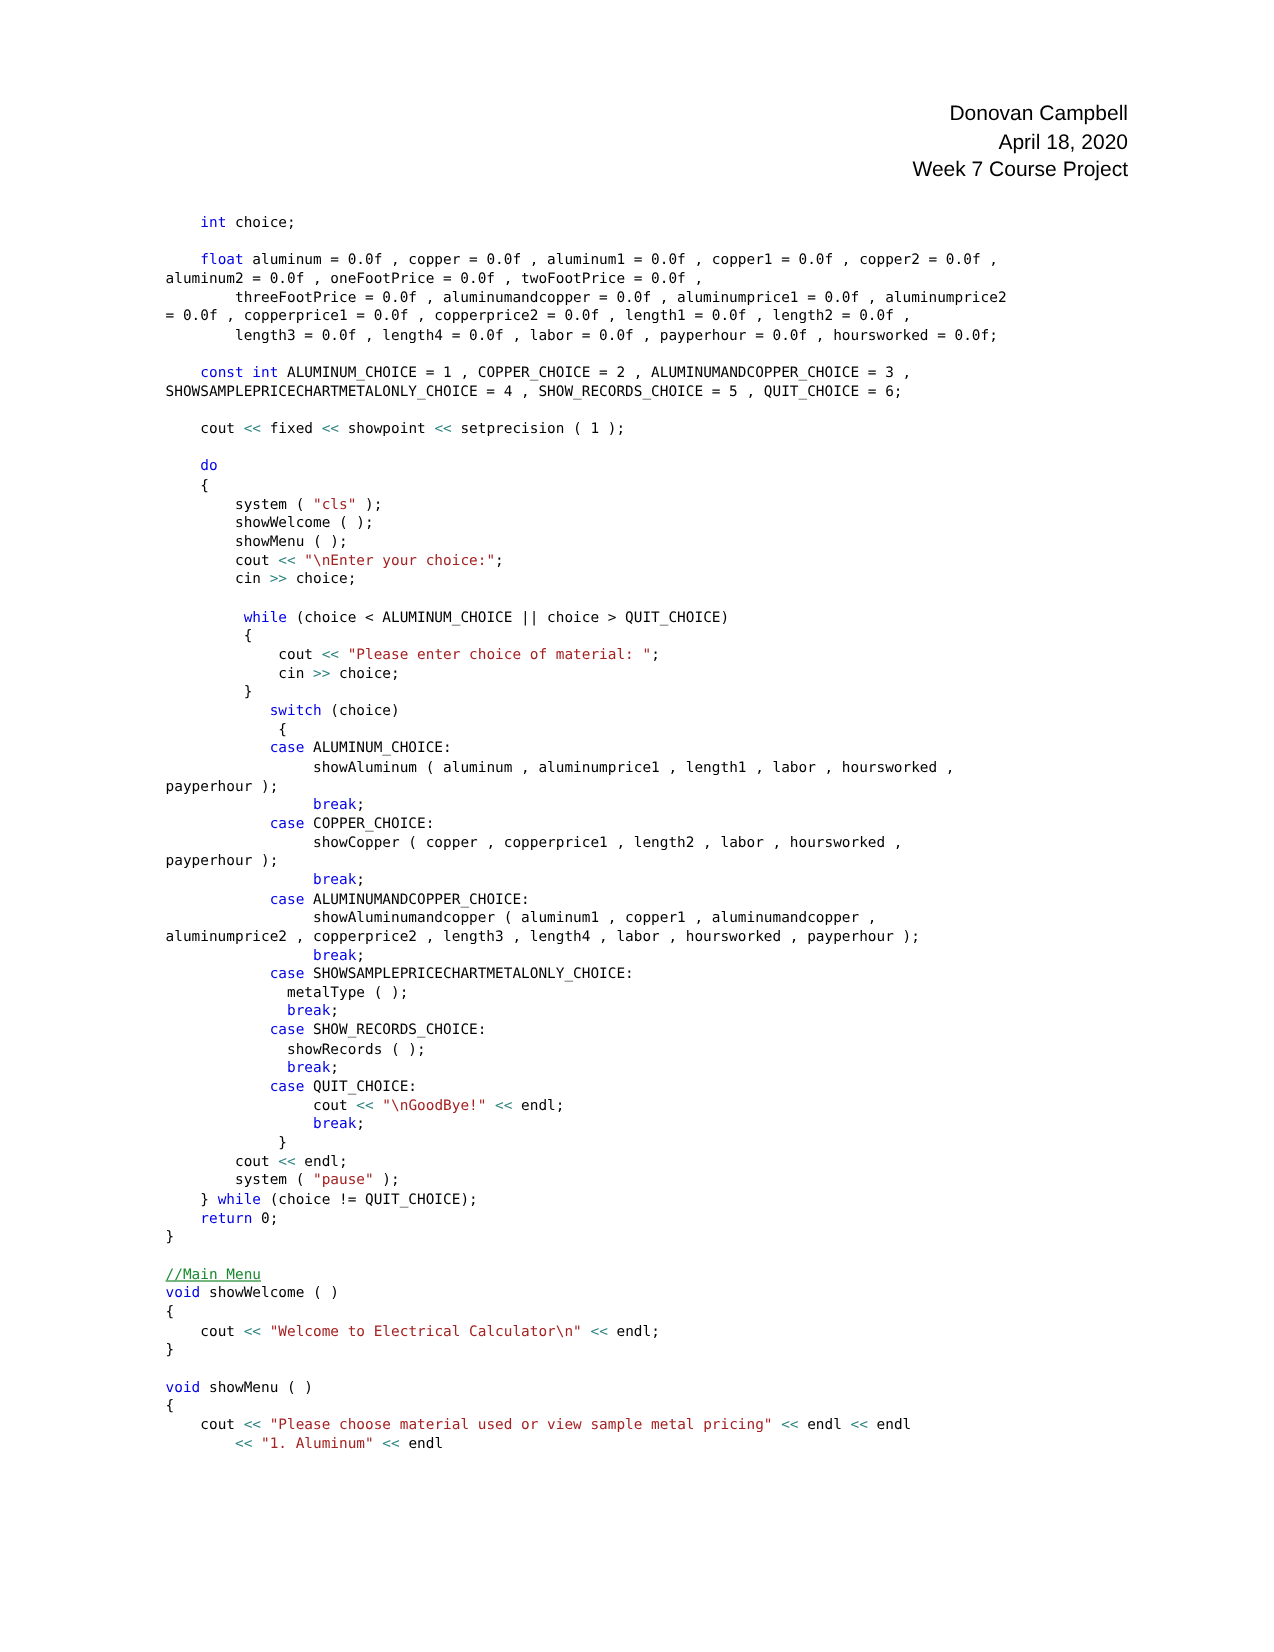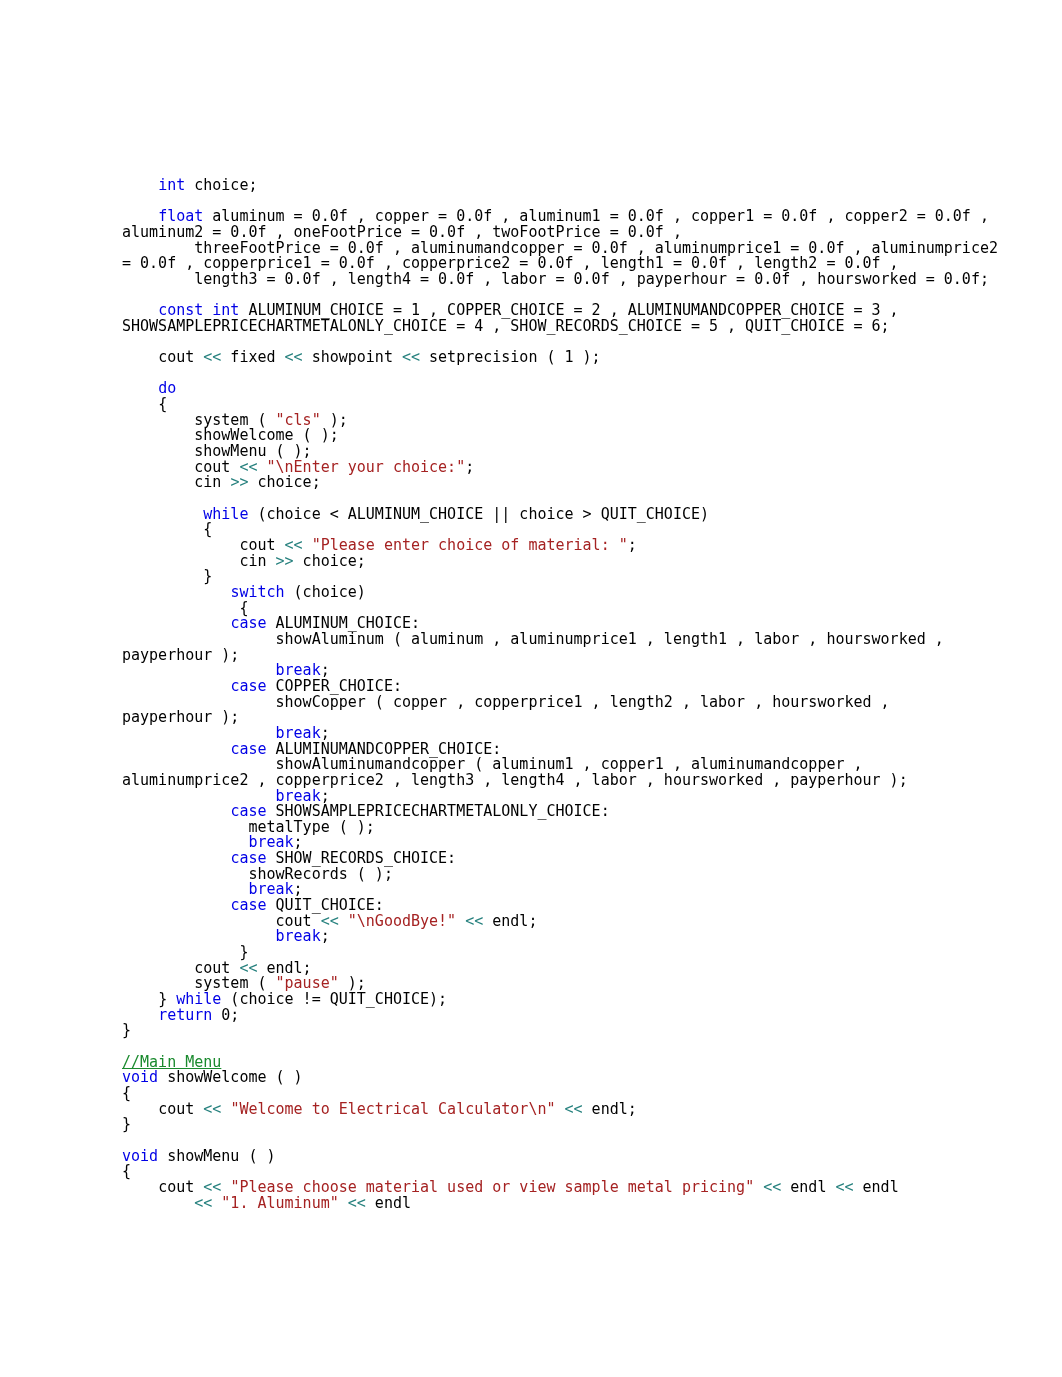--- a/index.html
+++ b/index.html
@@ -27,24 +27,24 @@
     line-height: 23.5px;
     color: #000000;
     white-space: nowrap;
   }
   .doc-header .hdr-line { display: block; }
 
   
   .code-body {
     position: absolute;
     top: 178px;
-    left: 122px;
+    left: 138px;
     width: 860px;
     font-family: "DejaVu Sans Mono", "Liberation Mono", monospace;
-    font-size: 15px;
+    font-size: 12px;
     line-height: 15.65px;
     color: #000000;
     white-space: pre;
     letter-spacing: 0px;
   }
   .code-line {
     display: block;
     min-height: 15.65px;
     white-space: pre;
   }
@@ -57,16 +57,21 @@
   .str { color: #A52222; }   
   .op  { color: #28827F; }   
   .cmt { color: #1A8A2E; text-decoration: underline; }   
   .pln { color: #000000; }
 </style>
 </head>
 <body>
 
 <div class="page">
 
+  <div class="doc-header">
+    <span class="hdr-line">Donovan Campbell</span>
+    <span class="hdr-line">April 18, 2020</span>
+    <span class="hdr-line">Week 7 Course Project</span>
+  </div>
 
   <div class="code-body"><span class="code-line"><span class="pln">    </span><span class="kw">int</span><span class="pln"> choice;</span></span><span class="code-line blank">&nbsp;</span><span class="code-line"><span class="pln">    </span><span class="kw">float</span><span class="pln"> aluminum = 0.0f , copper = 0.0f , aluminum1 = 0.0f , copper1 = 0.0f , copper2 = 0.0f ,</span></span><span class="code-line"><span class="pln">aluminum2 = 0.0f , oneFootPrice = 0.0f , twoFootPrice = 0.0f ,</span></span><span class="code-line"><span class="pln">        </span><span class="pln">threeFootPrice = 0.0f , aluminumandcopper = 0.0f , aluminumprice1 = 0.0f , aluminumprice2</span></span><span class="code-line"><span class="pln">= 0.0f , copperprice1 = 0.0f , copperprice2 = 0.0f , length1 = 0.0f , length2 = 0.0f ,</span></span><span class="code-line"><span class="pln">        </span><span class="pln">length3 = 0.0f , length4 = 0.0f , labor = 0.0f , payperhour = 0.0f , hoursworked = 0.0f;</span></span><span class="code-line blank">&nbsp;</span><span class="code-line"><span class="pln">    </span><span class="kw">const int</span><span class="pln"> ALUMINUM_CHOICE = 1 , COPPER_CHOICE = 2 , ALUMINUMANDCOPPER_CHOICE = 3 ,</span></span><span class="code-line"><span class="pln">SHOWSAMPLEPRICECHARTMETALONLY_CHOICE = 4 , SHOW_RECORDS_CHOICE = 5 , QUIT_CHOICE = 6;</span></span><span class="code-line blank">&nbsp;</span><span class="code-line"><span class="pln">    </span><span class="pln">cout </span><span class="op">&lt;&lt;</span><span class="pln"> fixed </span><span class="op">&lt;&lt;</span><span class="pln"> showpoint </span><span class="op">&lt;&lt;</span><span class="pln"> setprecision ( 1 );</span></span><span class="code-line blank">&nbsp;</span><span class="code-line"><span class="pln">    </span><span class="kw">do</span></span><span class="code-line"><span class="pln">    </span><span class="pln">{</span></span><span class="code-line"><span class="pln">        </span><span class="pln">system ( </span><span class="str">"cls"</span><span class="pln"> );</span></span><span class="code-line"><span class="pln">        </span><span class="pln">showWelcome ( );</span></span><span class="code-line"><span class="pln">        </span><span class="pln">showMenu ( );</span></span><span class="code-line"><span class="pln">        </span><span class="pln">cout </span><span class="op">&lt;&lt;</span><span class="pln"> </span><span class="str">"\nEnter your choice:"</span><span class="pln">;</span></span><span class="code-line"><span class="pln">        </span><span class="pln">cin </span><span class="op">&gt;&gt;</span><span class="pln"> choice;</span></span><span class="code-line blank">&nbsp;</span><span class="code-line"><span class="pln">         </span><span class="kw">while</span><span class="pln"> (choice &lt; ALUMINUM_CHOICE || choice &gt; QUIT_CHOICE)</span></span><span class="code-line"><span class="pln">         </span><span class="pln">{</span></span><span class="code-line"><span class="pln">             </span><span class="pln">cout </span><span class="op">&lt;&lt;</span><span class="pln"> </span><span class="str">"Please enter choice of material: "</span><span class="pln">;</span></span><span class="code-line"><span class="pln">             </span><span class="pln">cin </span><span class="op">&gt;&gt;</span><span class="pln"> choice;</span></span><span class="code-line"><span class="pln">         </span><span class="pln">}</span></span><span class="code-line"><span class="pln">            </span><span class="kw">switch</span><span class="pln"> (choice)</span></span><span class="code-line"><span class="pln">             </span><span class="pln">{</span></span><span class="code-line"><span class="pln">            </span><span class="kw">case</span><span class="pln"> ALUMINUM_CHOICE:</span></span><span class="code-line"><span class="pln">                 </span><span class="pln">showAluminum ( aluminum , aluminumprice1 , length1 , labor , hoursworked ,</span></span><span class="code-line"><span class="pln">payperhour );</span></span><span class="code-line"><span class="pln">                 </span><span class="kw">break</span><span class="pln">;</span></span><span class="code-line"><span class="pln">            </span><span class="kw">case</span><span class="pln"> COPPER_CHOICE:</span></span><span class="code-line"><span class="pln">                 </span><span class="pln">showCopper ( copper , copperprice1 , length2 , labor , hoursworked ,</span></span><span class="code-line"><span class="pln">payperhour );</span></span><span class="code-line"><span class="pln">                 </span><span class="kw">break</span><span class="pln">;</span></span><span class="code-line"><span class="pln">            </span><span class="kw">case</span><span class="pln"> ALUMINUMANDCOPPER_CHOICE:</span></span><span class="code-line"><span class="pln">                 </span><span class="pln">showAluminumandcopper ( aluminum1 , copper1 , aluminumandcopper ,</span></span><span class="code-line"><span class="pln">aluminumprice2 , copperprice2 , length3 , length4 , labor , hoursworked , payperhour );</span></span><span class="code-line"><span class="pln">                 </span><span class="kw">break</span><span class="pln">;</span></span><span class="code-line"><span class="pln">            </span><span class="kw">case</span><span class="pln"> SHOWSAMPLEPRICECHARTMETALONLY_CHOICE:</span></span><span class="code-line"><span class="pln">              </span><span class="pln">metalType ( );</span></span><span class="code-line"><span class="pln">              </span><span class="kw">break</span><span class="pln">;</span></span><span class="code-line"><span class="pln">            </span><span class="kw">case</span><span class="pln"> SHOW_RECORDS_CHOICE:</span></span><span class="code-line"><span class="pln">              </span><span class="pln">showRecords ( );</span></span><span class="code-line"><span class="pln">              </span><span class="kw">break</span><span class="pln">;</span></span><span class="code-line"><span class="pln">            </span><span class="kw">case</span><span class="pln"> QUIT_CHOICE:</span></span><span class="code-line"><span class="pln">                 </span><span class="pln">cout </span><span class="op">&lt;&lt;</span><span class="pln"> </span><span class="str">"\nGoodBye!"</span><span class="pln"> </span><span class="op">&lt;&lt;</span><span class="pln"> endl;</span></span><span class="code-line"><span class="pln">                 </span><span class="kw">break</span><span class="pln">;</span></span><span class="code-line"><span class="pln">             </span><span class="pln">}</span></span><span class="code-line"><span class="pln">        </span><span class="pln">cout </span><span class="op">&lt;&lt;</span><span class="pln"> endl;</span></span><span class="code-line"><span class="pln">        </span><span class="pln">system ( </span><span class="str">"pause"</span><span class="pln"> );</span></span><span class="code-line"><span class="pln">    </span><span class="pln">} </span><span class="kw">while</span><span class="pln"> (choice != QUIT_CHOICE);</span></span><span class="code-line"><span class="pln">    </span><span class="kw">return</span><span class="pln"> 0;</span></span><span class="code-line"><span class="pln">}</span></span><span class="code-line blank">&nbsp;</span><span class="code-line"><span class="cmt">//Main Menu</span></span><span class="code-line"><span class="kw">void</span><span class="pln"> showWelcome ( )</span></span><span class="code-line"><span class="pln">{</span></span><span class="code-line"><span class="pln">    </span><span class="pln">cout </span><span class="op">&lt;&lt;</span><span class="pln"> </span><span class="str">"Welcome to Electrical Calculator\n"</span><span class="pln"> </span><span class="op">&lt;&lt;</span><span class="pln"> endl;</span></span><span class="code-line"><span class="pln">}</span></span><span class="code-line blank">&nbsp;</span><span class="code-line"><span class="kw">void</span><span class="pln"> showMenu ( )</span></span><span class="code-line"><span class="pln">{</span></span><span class="code-line"><span class="pln">    </span><span class="pln">cout </span><span class="op">&lt;&lt;</span><span class="pln"> </span><span class="str">"Please choose material used or view sample metal pricing"</span><span class="pln"> </span><span class="op">&lt;&lt;</span><span class="pln"> endl </span><span class="op">&lt;&lt;</span><span class="pln"> endl</span></span><span class="code-line"><span class="pln">        </span><span class="op">&lt;&lt;</span><span class="pln"> </span><span class="str">"1. Aluminum"</span><span class="pln"> </span><span class="op">&lt;&lt;</span><span class="pln"> endl</span></span></div>
 
 </div>
 
 </body></html>

